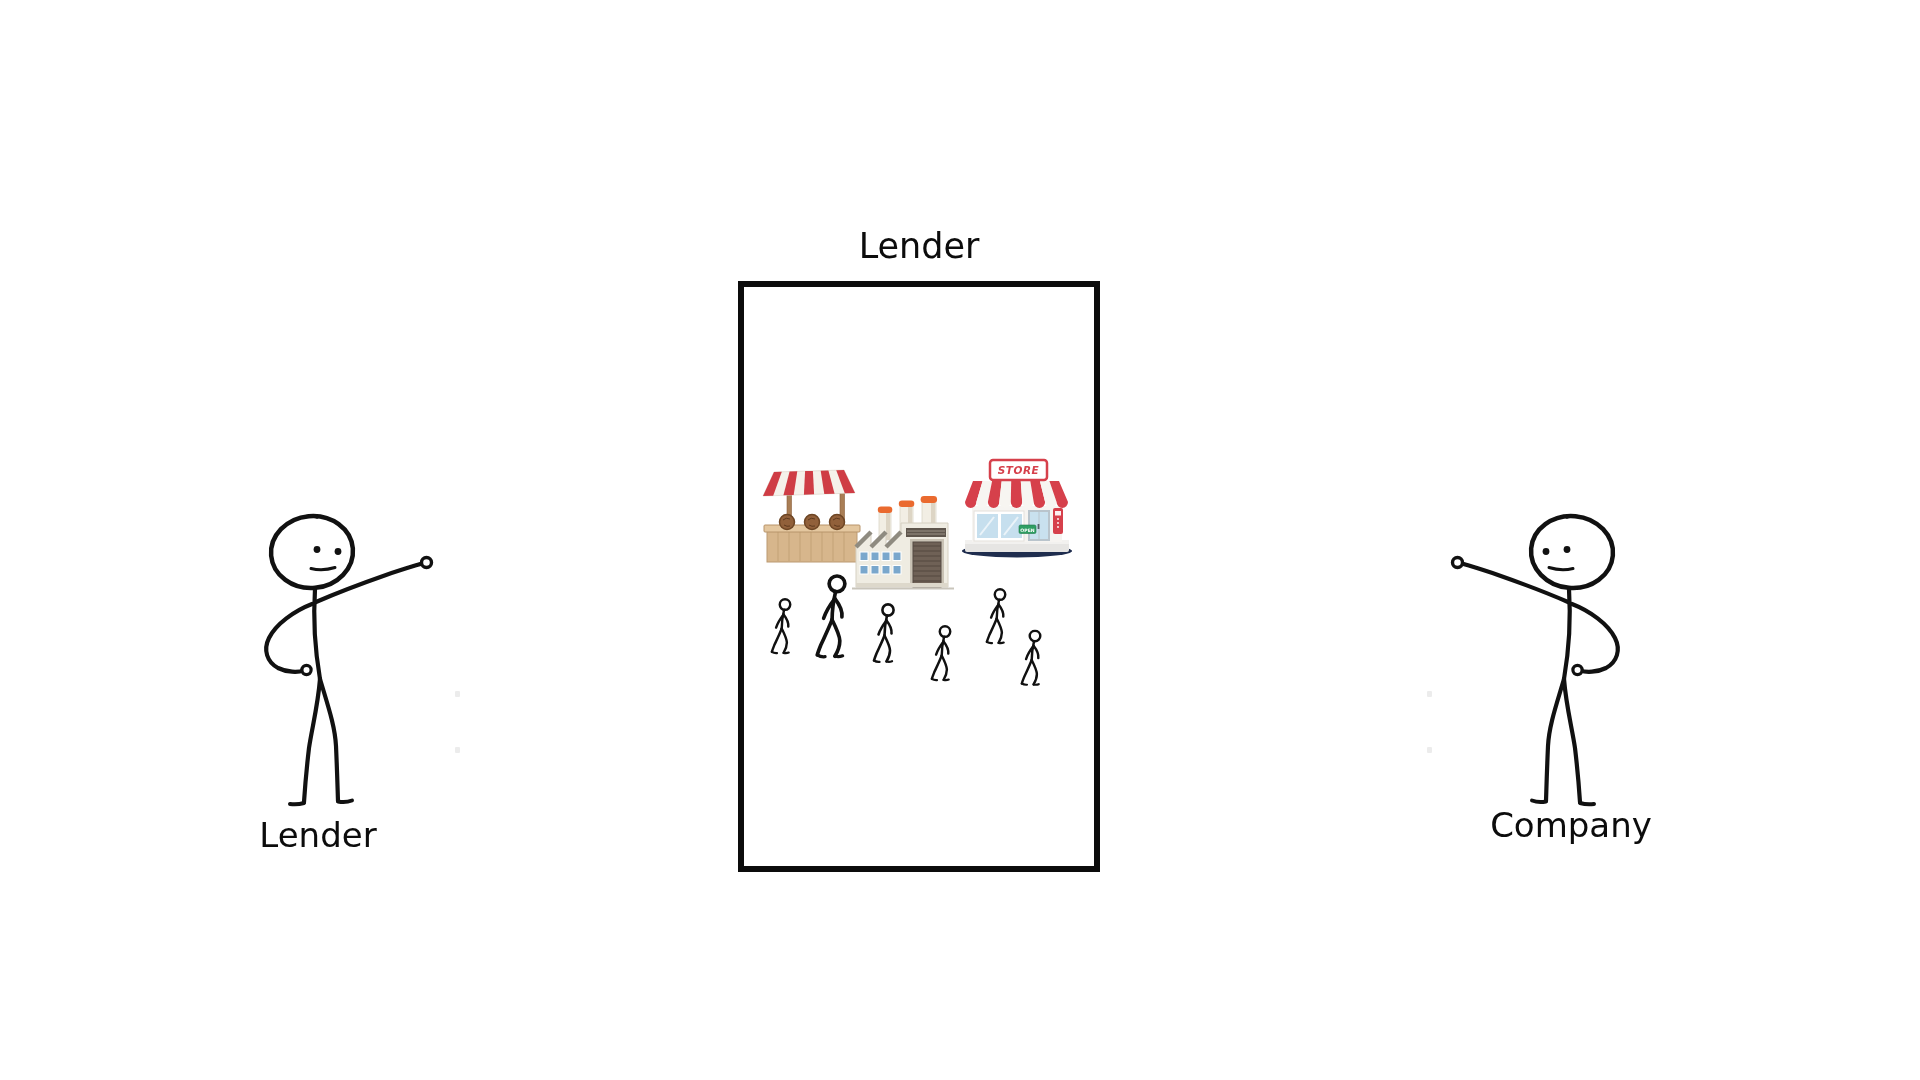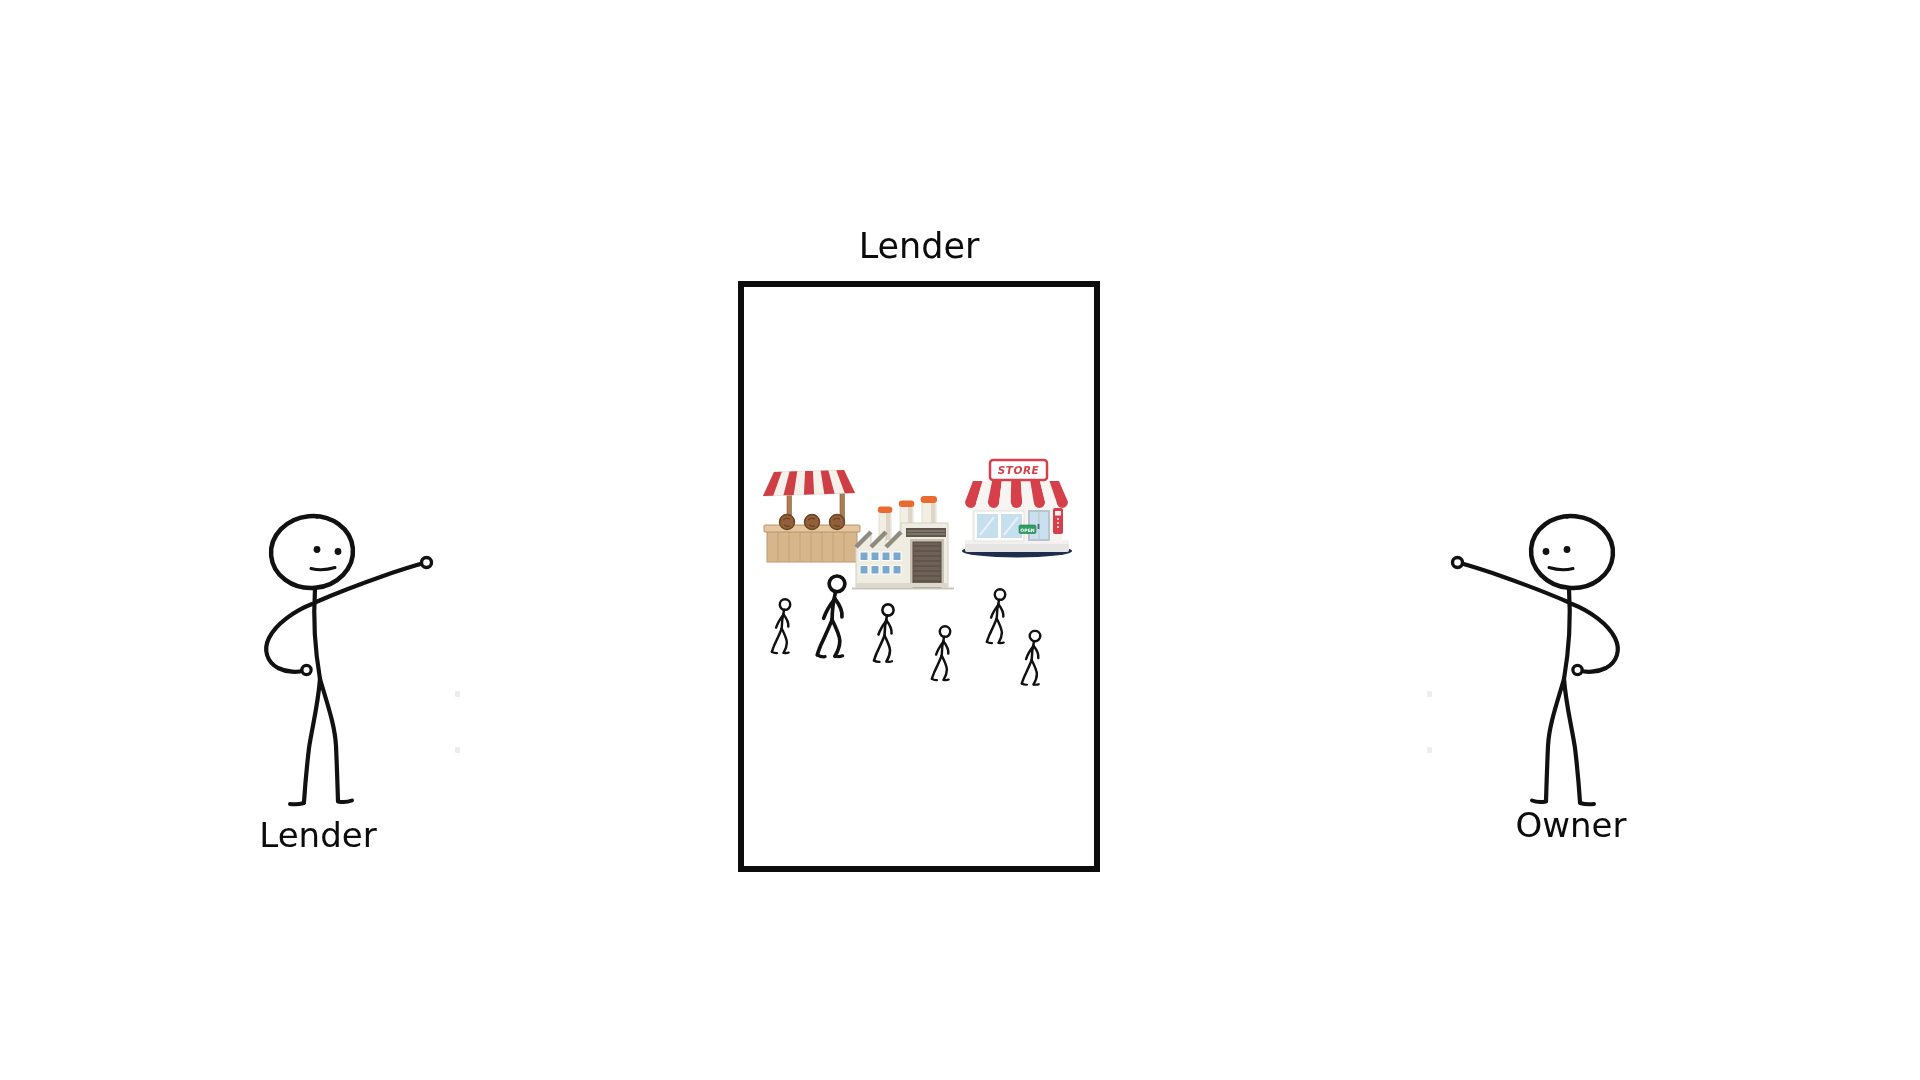--- a/index.html
+++ b/index.html
@@ -234,20 +234,20 @@
     </svg>
 
   <svg class="abs actor owner-fig" viewBox="0 0 190 300">
       <use href="#actor"></use>
     </svg>
   <div class="abs label owner-label">Lender</div>
 
   <svg class="abs actor lender-fig" viewBox="0 0 190 300">
       <use href="#actor"></use>
     </svg>
-  <div class="abs label lender-label">Owner</div>
+  <div class="abs label lender-label">Company</div>
 
   <div class="abs speck s1"></div>
   <div class="abs speck s2"></div>
   <div class="abs speck s3"></div>
   <div class="abs speck s4"></div>
 
 </div>
 
 </body></html>

